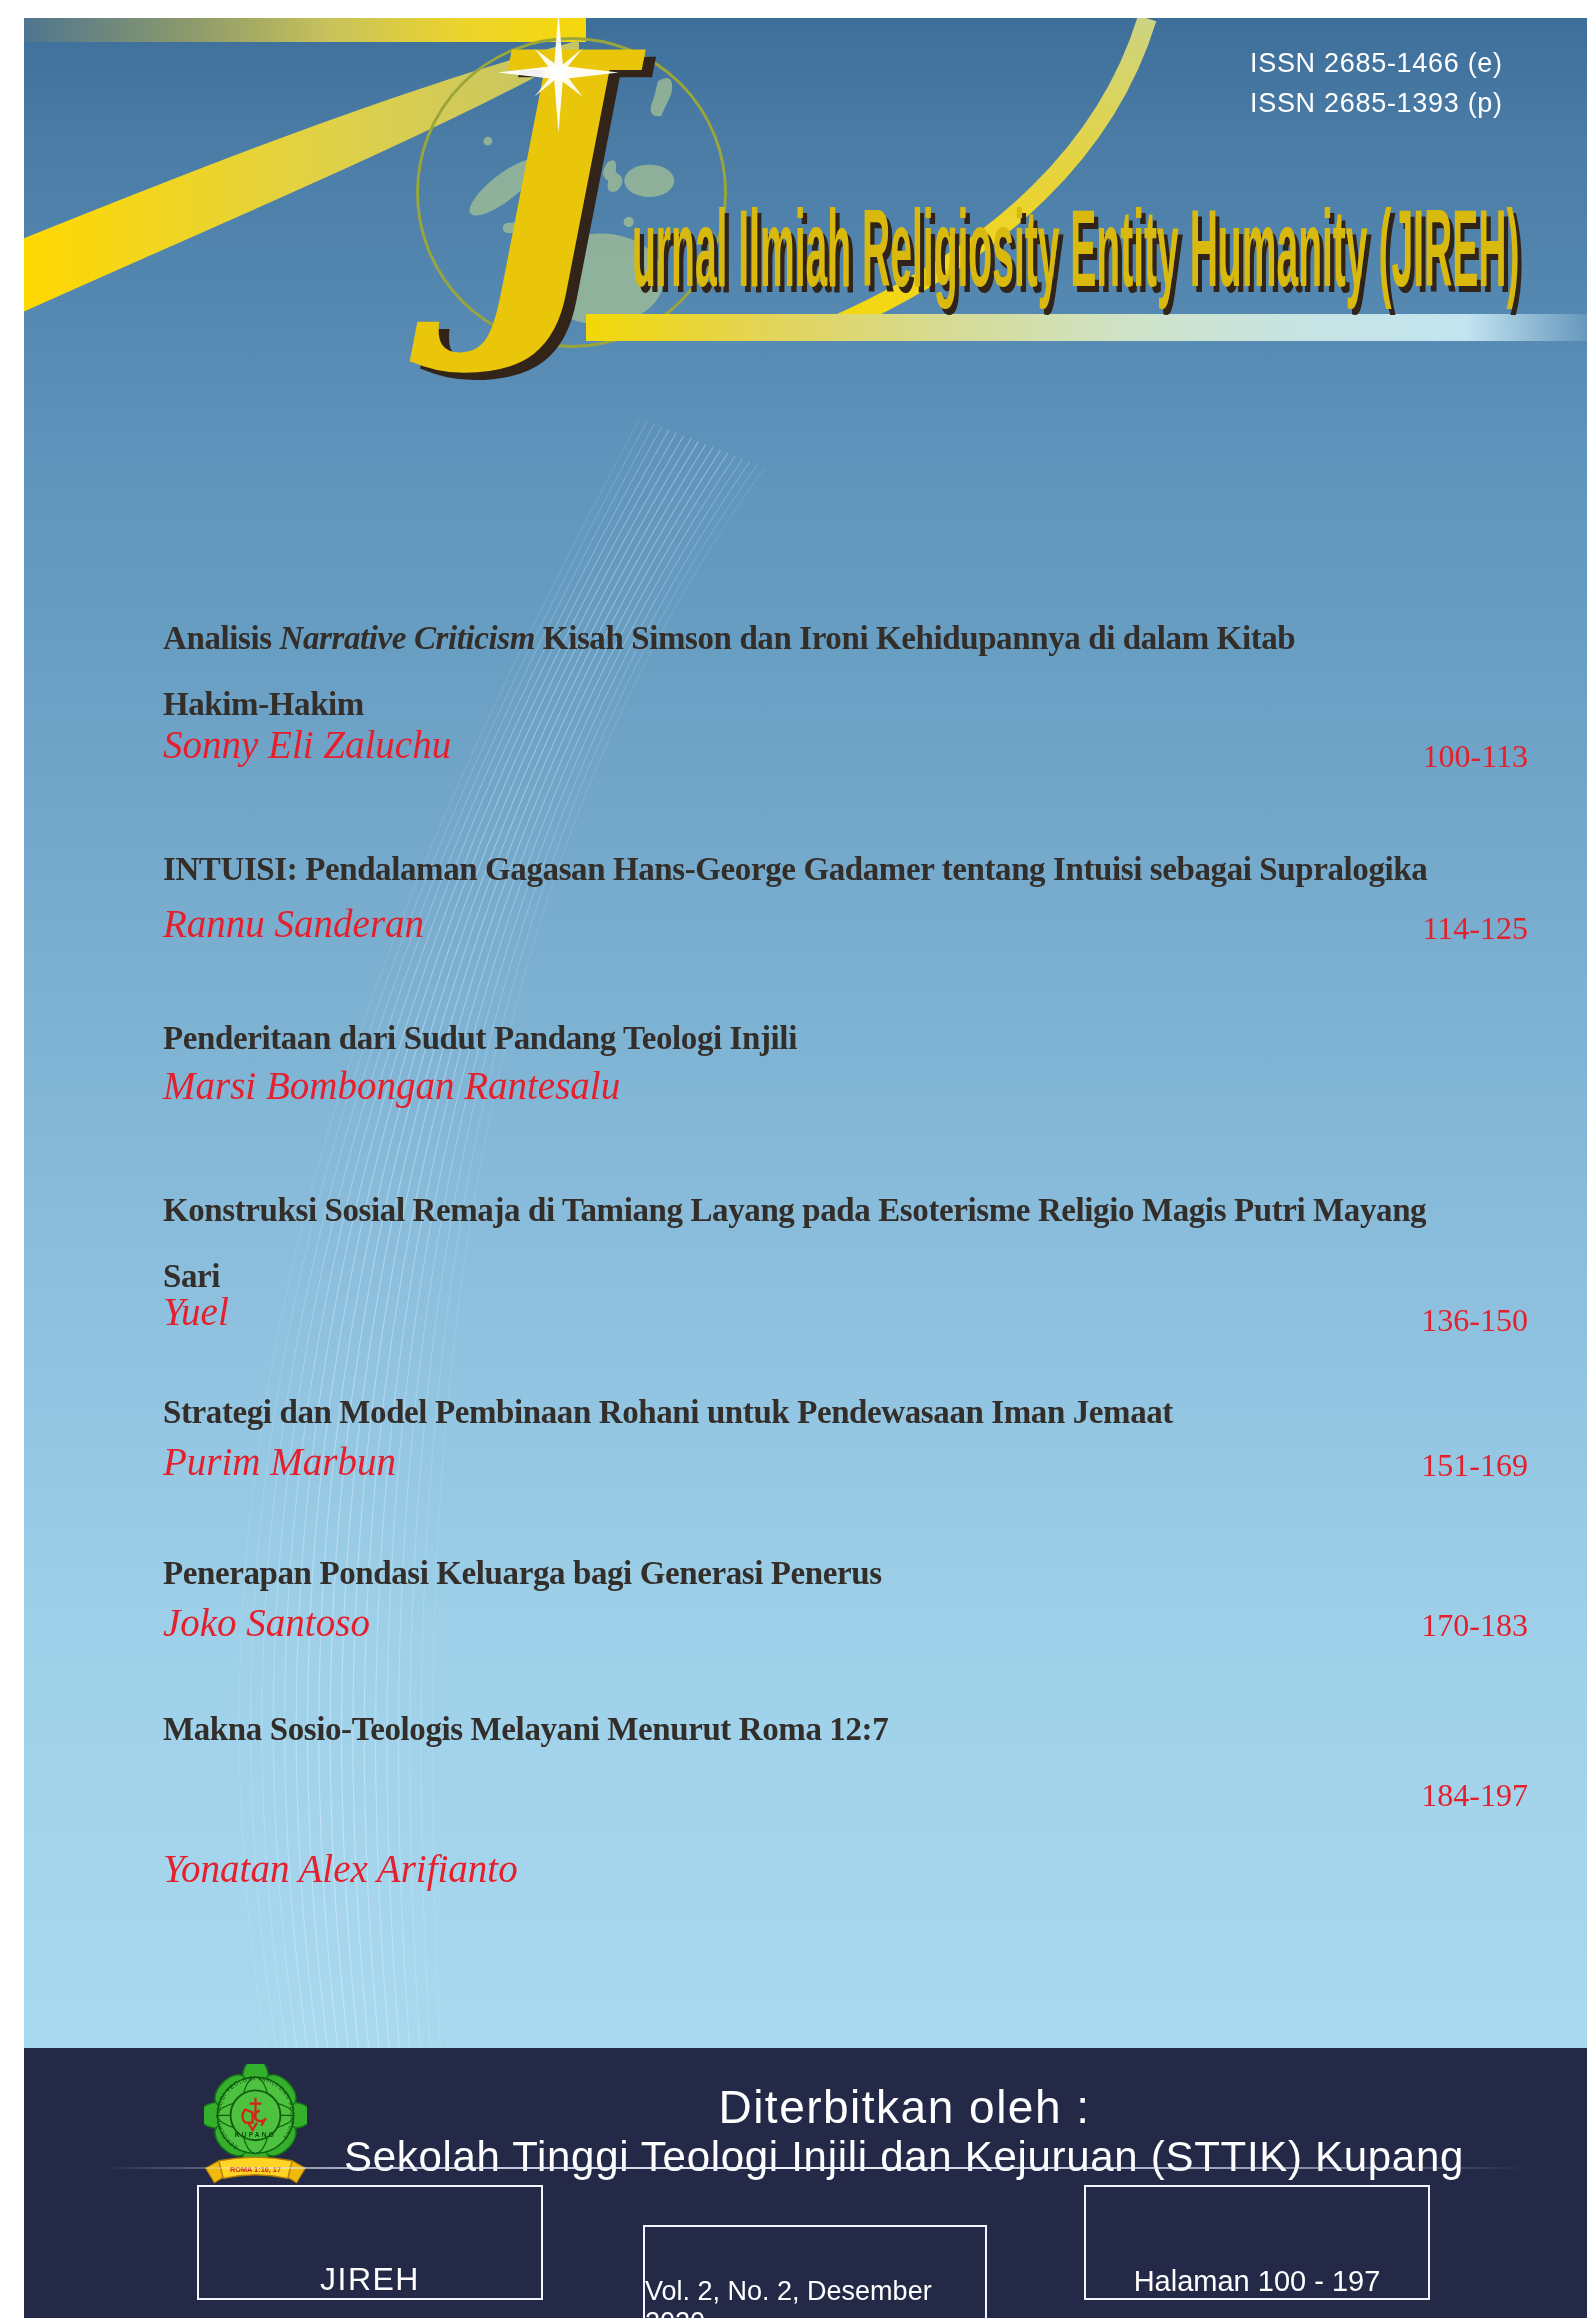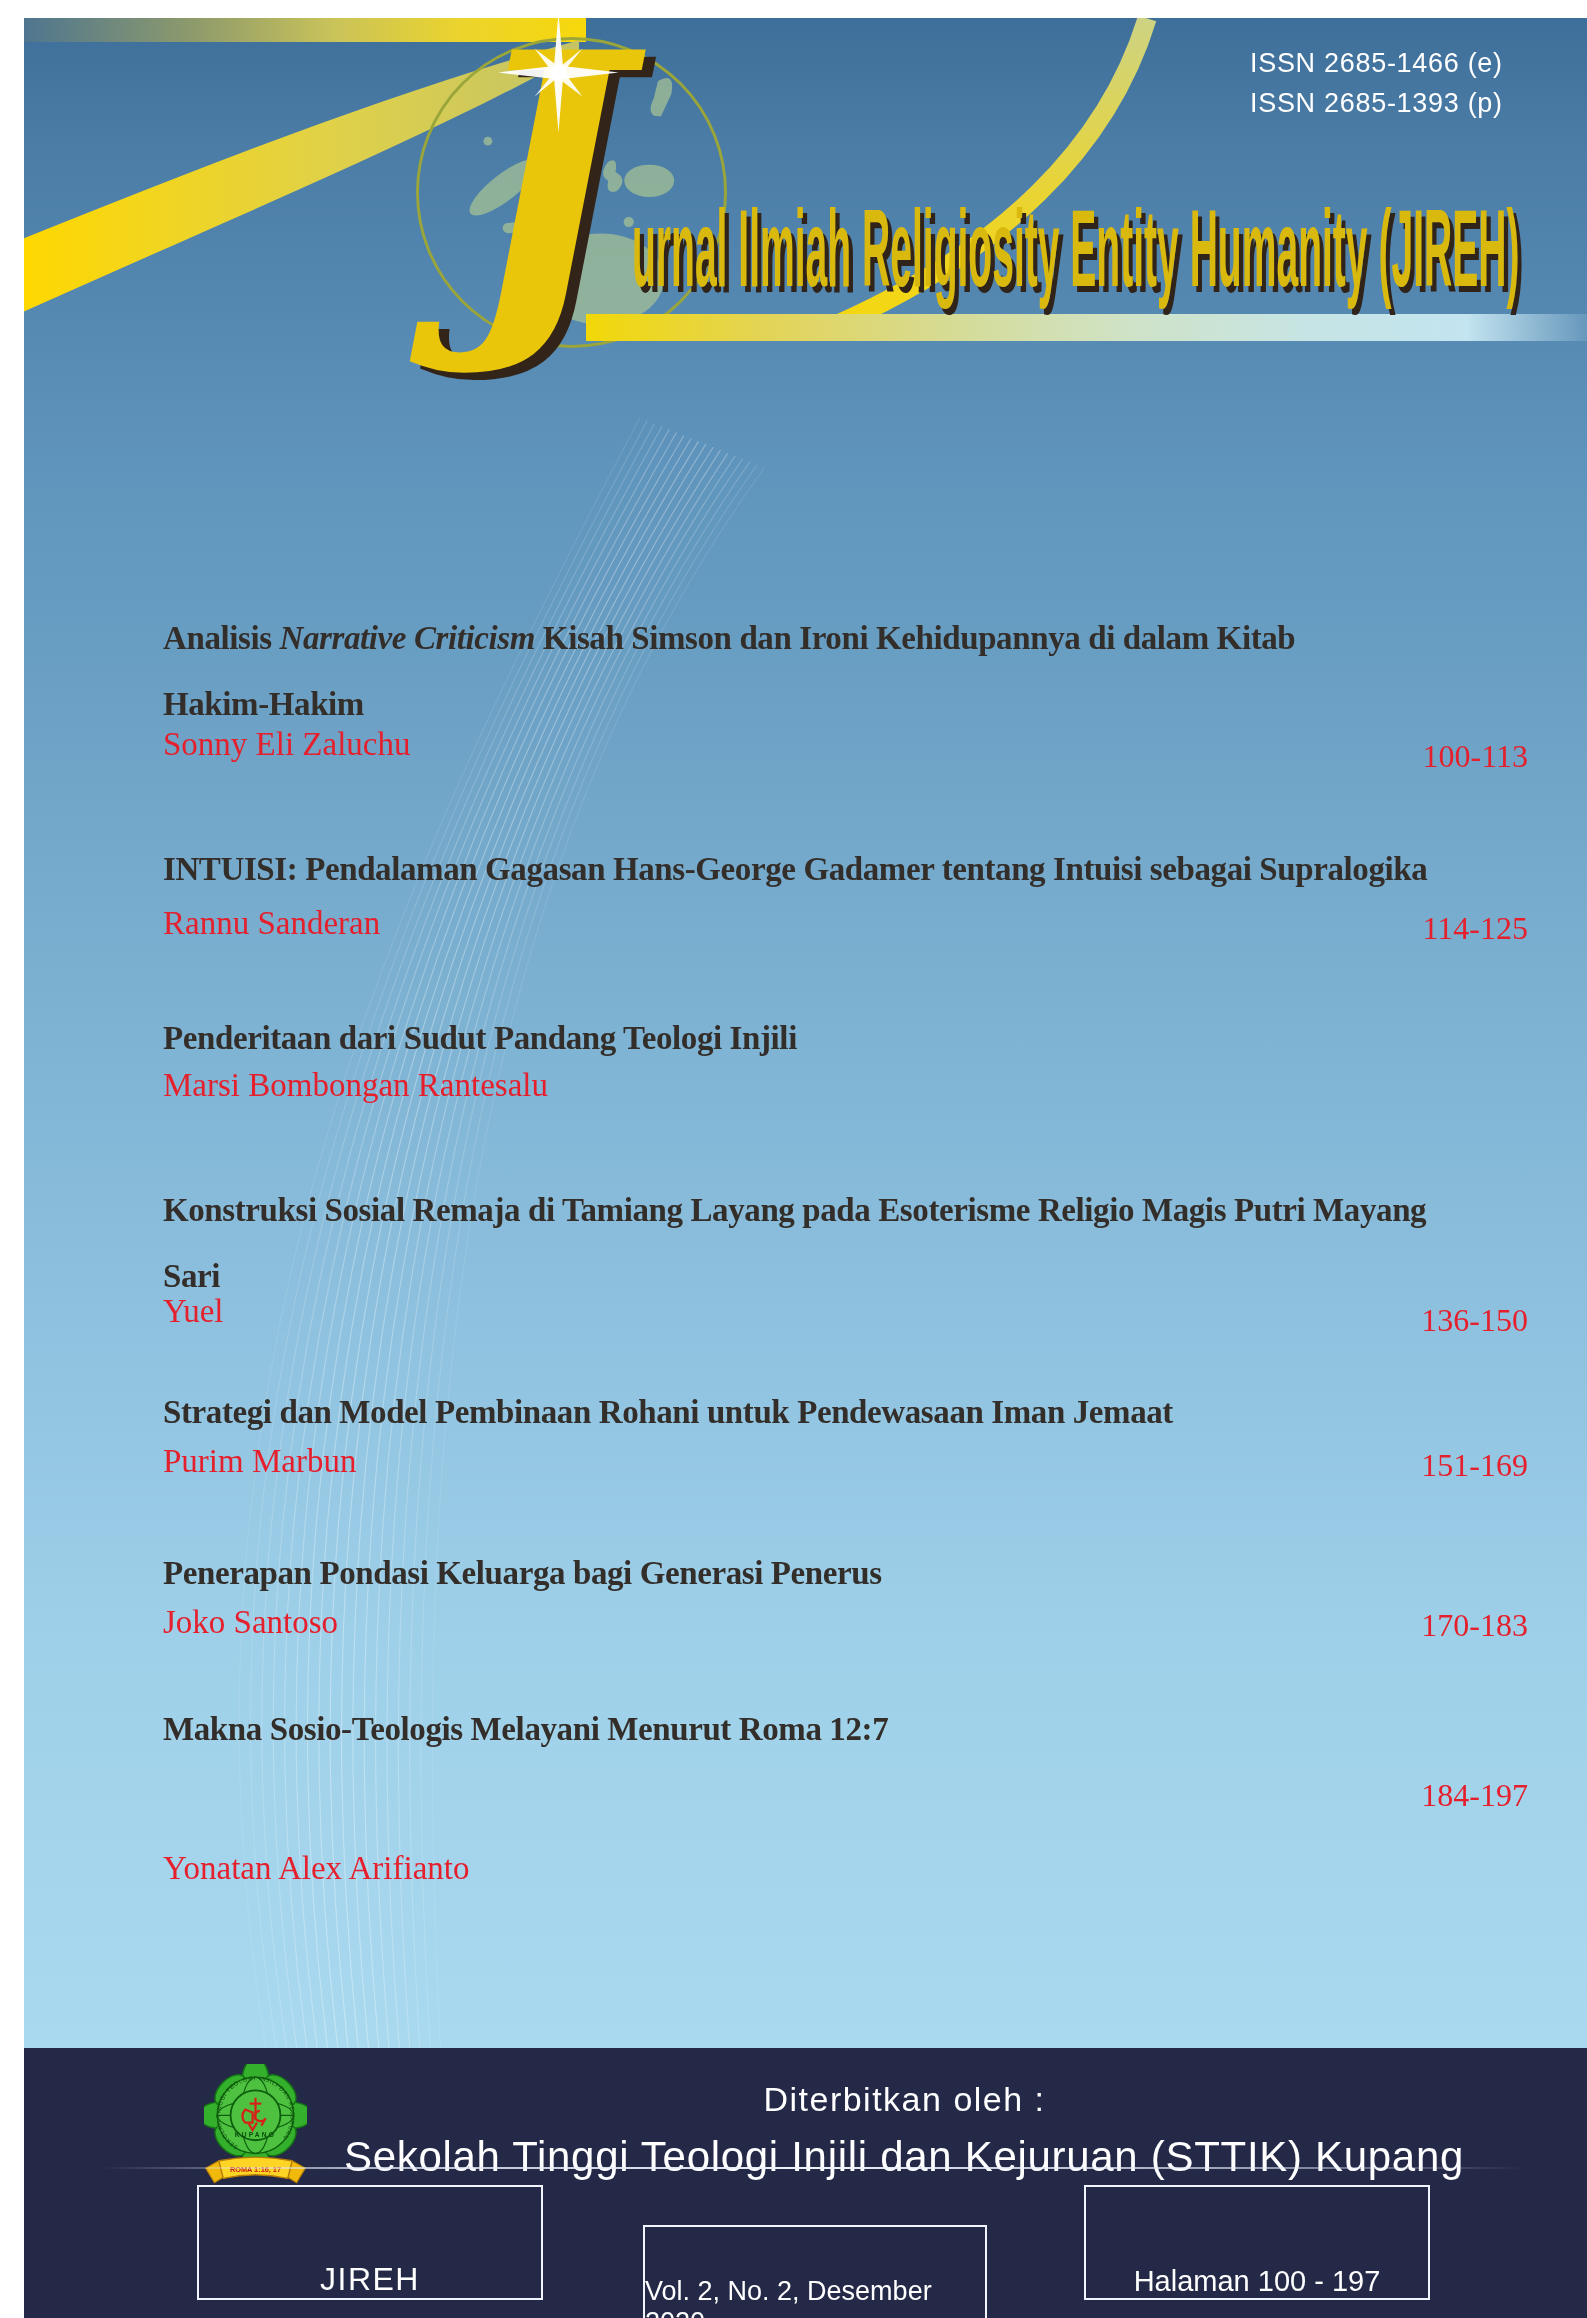--- a/index.html
+++ b/index.html
@@ -43,36 +43,36 @@
   
   .toc-title{
     position:absolute;left:139px;width:1393px;
     font-family:"Liberation Serif",serif;font-weight:bold;
     font-size:33px;line-height:66px;color:#332e2a;
     white-space:pre-line;letter-spacing:-0.4px;
   }
   .toc-title i{font-weight:bold;}
   .toc-author{
     position:absolute;left:139px;width:880px;
-    font-family:"Liberation Serif",serif;
-    font-size:33px;line-height:43px;color:#e51f2b;
+    font-family:"Liberation Serif",serif;font-style:italic;
+    font-size:39px;line-height:43px;color:#e51f2b;
   }
   .toc-pages{
     position:absolute;left:1085px;width:419px;text-align:right;
     font-family:"Liberation Serif",serif;
     font-size:32px;line-height:43px;color:#e51f2b;
   }
   
   .footer{
     position:absolute;left:24px;top:2048px;width:1563px;height:271px;
     background:#242948;color:#ffffff;
   }
   .pub-label{
     position:absolute;left:279px;top:32px;width:1203px;text-align:center;
-    font-size:34px;letter-spacing:1.5px;
+    font-size:46px;letter-spacing:1.5px;
   }
   .pub-name{
     position:absolute;left:220px;top:85px;width:1320px;text-align:center;
     font-size:42px;letter-spacing:0.7px;
   }
   .divider{
     position:absolute;left:78px;top:119px;width:1423px;height:2.2px;
     background:linear-gradient(90deg,rgba(238,244,251,0) 0%,rgba(220,230,245,.75) 18%,#eef4fb 50%,rgba(220,230,245,.6) 82%,rgba(238,244,251,0) 100%);
   }
   .info-box{

